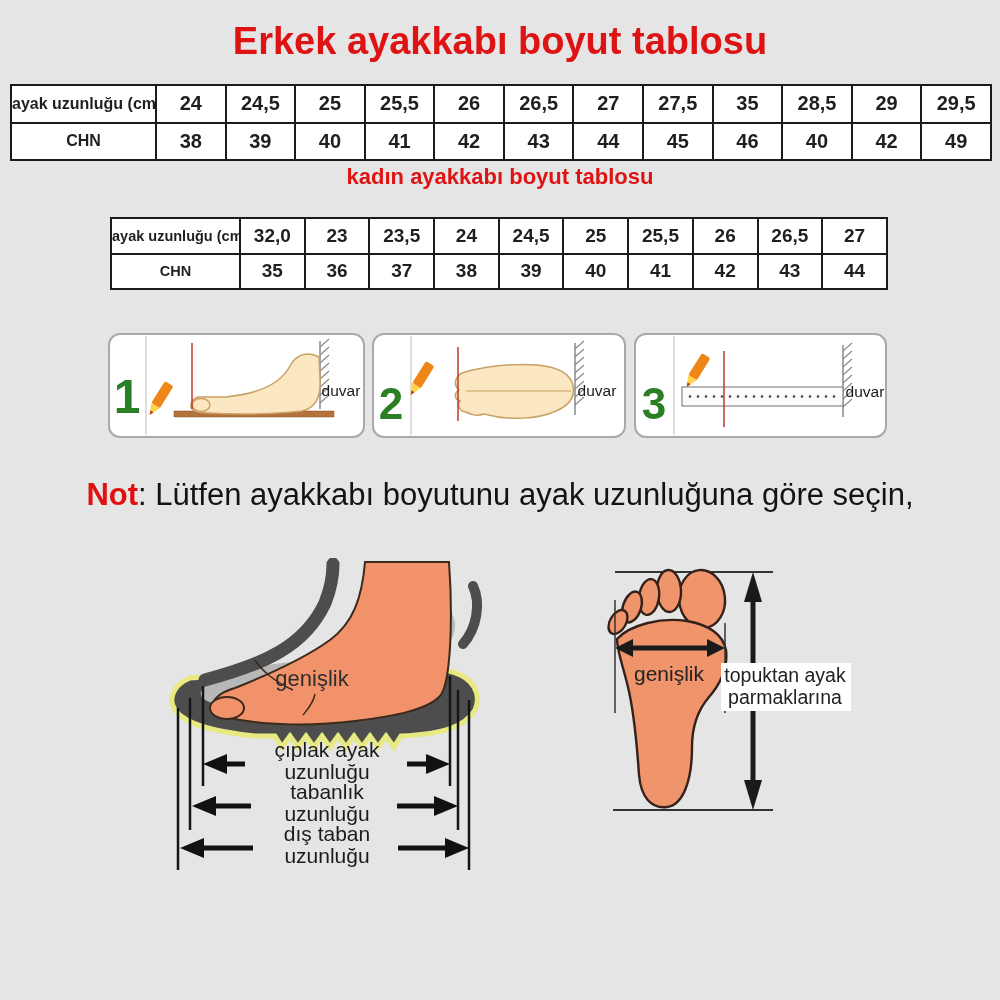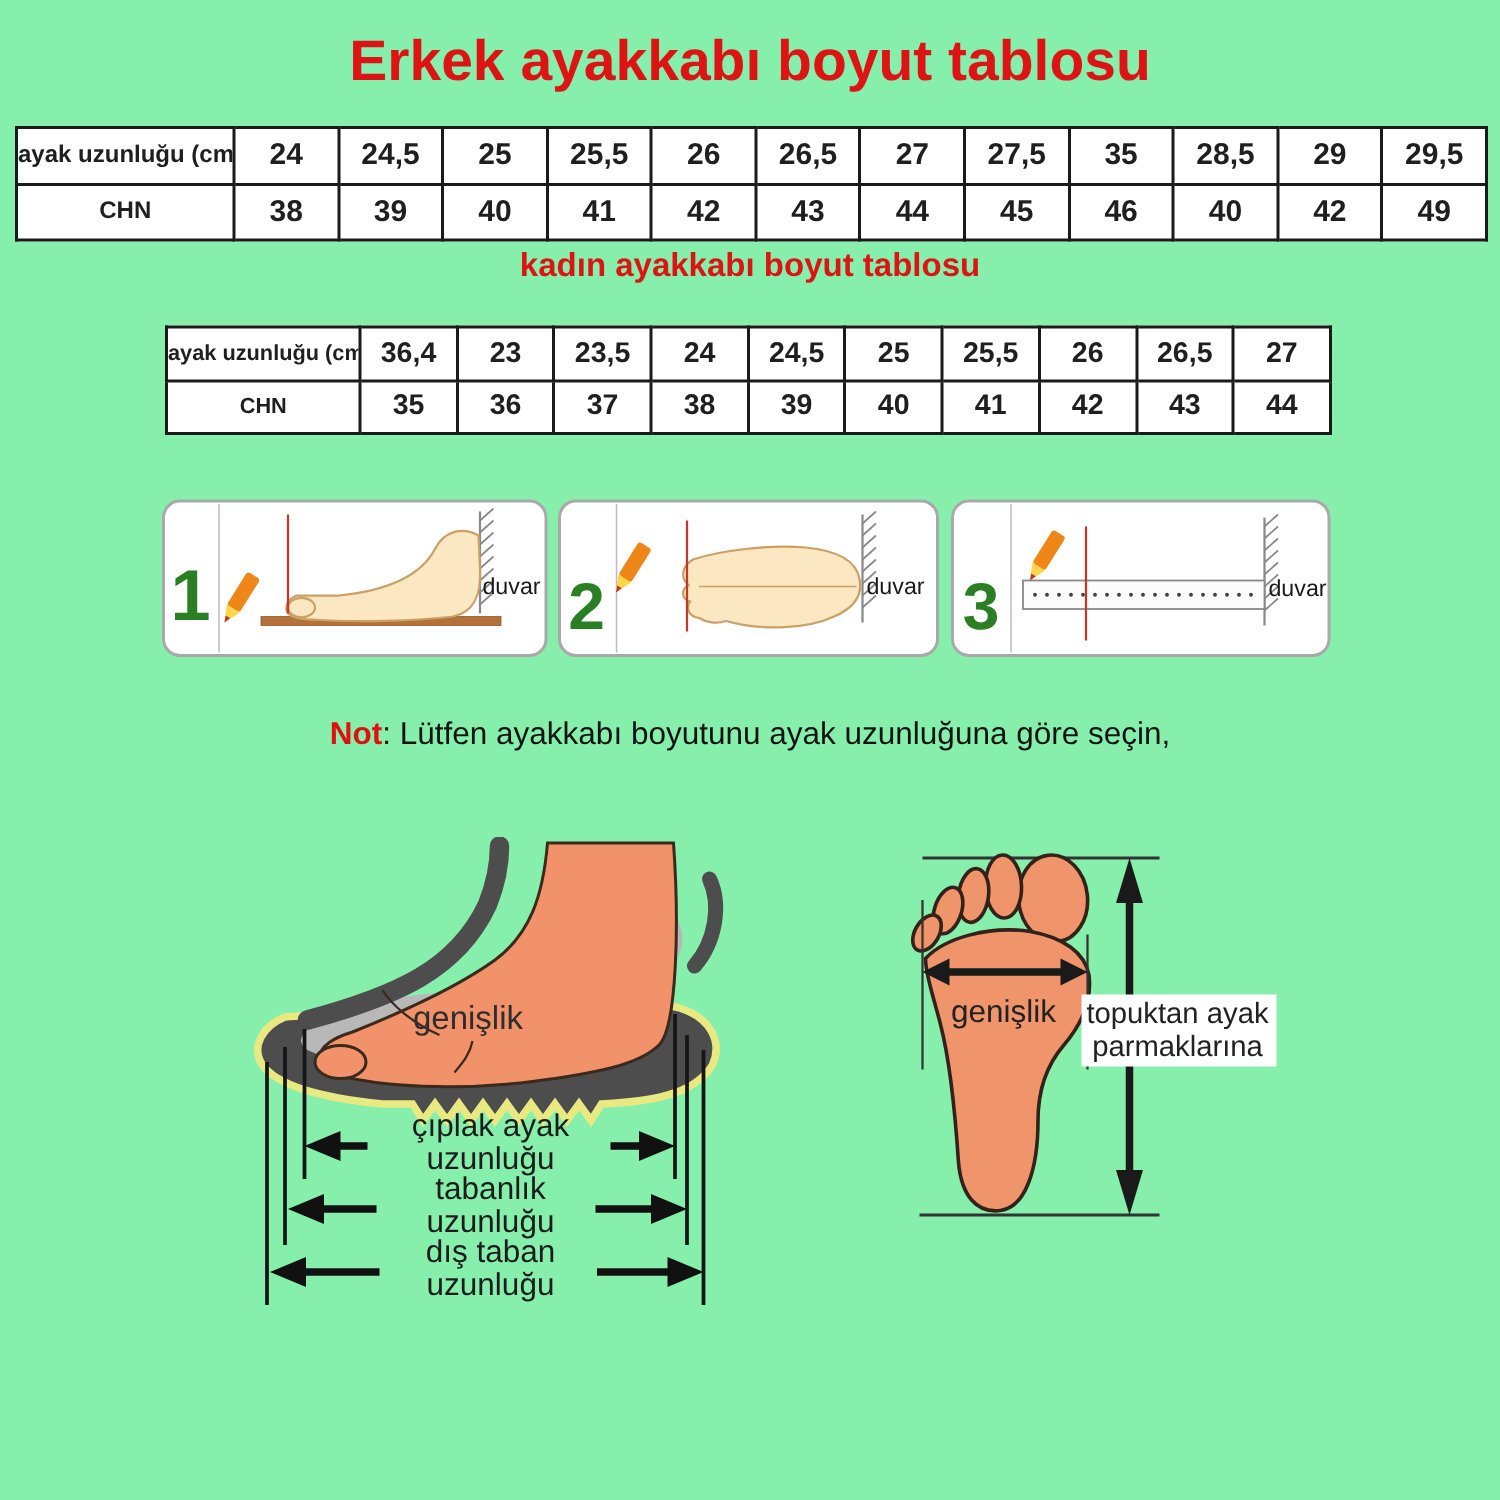--- a/index.html
+++ b/index.html
@@ -1,16 +1,16 @@
 <!DOCTYPE html>
 <html><head>
 <meta charset="utf-8">
 <style>
   html,body{margin:0;padding:0;background:#fff;}
-  .canvas{position:relative;width:1000px;height:1000px;background:#86efac;
+  .canvas{position:relative;width:1000px;height:1000px;background:#e5e5e5;
           font-family:"Liberation Sans",sans-serif;overflow:hidden;}
 
   .title{position:absolute;left:0;width:100%;text-align:center;margin:0;
          font-weight:bold;color:#de1414;letter-spacing:0px;}
   #title-men{top:20px;font-size:38px;}
   #title-women{top:164px;font-size:22px;}
 
   table{border-collapse:collapse;position:absolute;table-layout:fixed;background:#fff;}
   td{border:2px solid #1b1b1b;text-align:center;vertical-align:middle;
      font-weight:bold;color:#1f1f1f;padding:0;overflow:hidden;white-space:nowrap;}
@@ -20,21 +20,21 @@
   .women-table td.rowhdr{width:127px;font-size:14.5px;}
 
   .panel{position:absolute;top:333px;height:105px;border:2px solid #a9a9a9;
          border-radius:12px;background:#fff;box-sizing:border-box;}
   #panel-1{left:108px;width:257px;}
   #panel-2{left:372px;width:254px;}
   #panel-3{left:634px;width:253px;}
   .panel svg{display:block;width:100%;height:100%;}
 
   .note{position:absolute;top:478px;left:0;width:100%;text-align:center;
-        font-size:21px;color:#131313;line-height:1.1;}
+        font-size:31px;color:#131313;line-height:1.1;}
   .note .prefix{color:#e01010;font-weight:bold;}
 
   .diagram{position:absolute;}
   #side-diagram{left:135px;top:558px;width:410px;height:350px;}
   #sole-diagram{left:585px;top:553px;width:300px;height:282px;}
 
   svg text{font-family:"Liberation Sans",sans-serif;}
   .stepnum{font-weight:bold;fill:#2a7e24;}
   .duvar{font-size:15.5px;fill:#1a1a1a;}
   .measure-label{font-size:21px;fill:#1c1c1c;}
@@ -80,21 +80,21 @@
     </tr>
   </tbody>
     </table>
 
   <h2 class="title" id="title-women">kadın ayakkabı boyut tablosu</h2>
 
   <table class="women-table">
     <tbody>
         <tr>
       <td class="rowhdr">ayak uzunluğu (cm)</td>
-      <td>36,4</td>
+      <td>32,0</td>
       <td>23</td>
       <td>23,5</td>
       <td>24</td>
       <td>24,5</td>
       <td>25</td>
       <td>25,5</td>
       <td>26</td>
       <td>26,5</td>
       <td>27</td>
     </tr>

